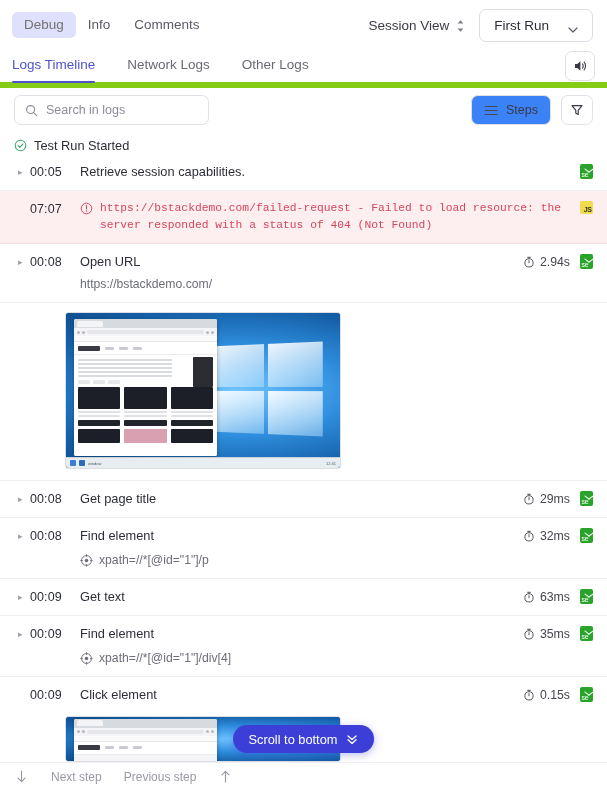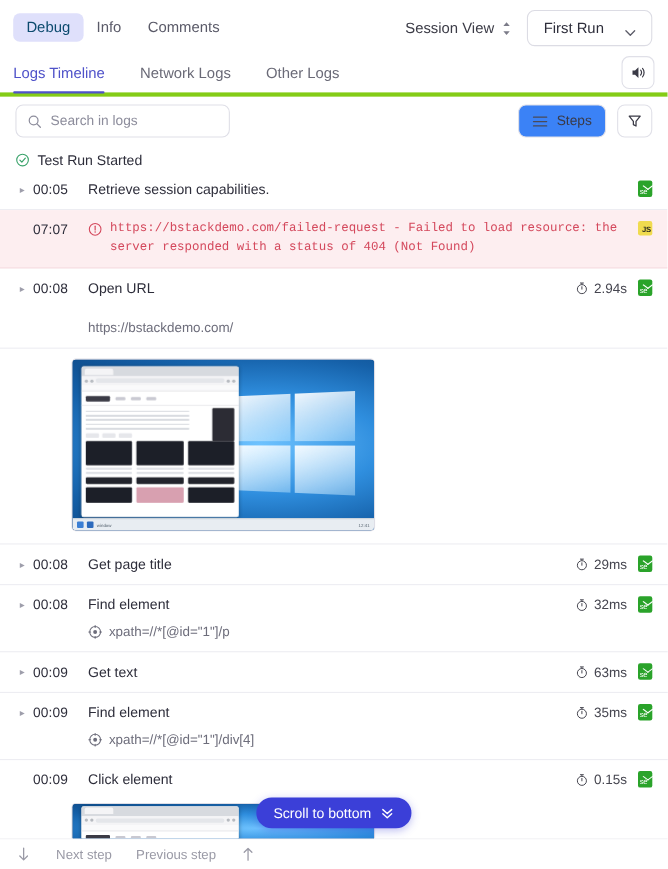--- a/index.html
+++ b/index.html
@@ -13,21 +13,21 @@
   .app { width: 607px; height: 790px; position: relative; display: flex; flex-direction: column; background:#fff; }
 
   
   .topbar {
     height: 50px; flex: 0 0 50px;
     display: flex; align-items: center;
     padding: 0 14px 0 12px;
     background: #fff;
   }
   .pill {
-    font-size: 13.5px; color: #0c4a6e;
+    font-size: 13.5px; color: #737373;
     background: #dfe0fb; border-radius: 6px;
     padding: 6px 12px; line-height: 1;
     white-space: nowrap;
   }
   .topnav-item {
     font-size: 13.5px; color: #5a5a68;
     padding: 6px 12px; line-height: 1; white-space: nowrap;
   }
   .spacer { flex: 1 1 auto; }
   .session-view {
@@ -45,21 +45,21 @@
     background: #fff; padding: 8px 14px;
     font-size: 13.5px; color: #2d2d3a; white-space: nowrap;
   }
   .caret-d { font-size: 10px; color: #5c5c68; }
 
   
   .tabbar {
     height: 38px; flex: 0 0 38px;
     display: flex; align-items: flex-end;
     padding: 0 2px 0 12px;
-    border-bottom: 4px solid #84cc16;
+    border-bottom: 6px solid #84cc16;
     position: relative;
   }
   .tab {
     font-size: 13.5px; color: #6a6a77;
     padding: 0 0 10px 0; margin-right: 32px;
     position: relative; white-space: nowrap;
   }
   .tab.active { color: #4f52c9; }
   .tab.active::after {
     content: ""; position: absolute; left: 0; right: 0; bottom: -1px;
@@ -118,21 +118,21 @@
   .ts {
     flex: 0 0 50px; font-size: 12.5px; color: #2d2d3a;
     line-height: 18px; letter-spacing: .1px;
   }
   .body { flex: 1 1 auto; min-width: 0; }
   .label { font-size: 12.8px; color: #2d2d3a; line-height: 18px; }
   .sub {
     font-size: 12.2px; color: #6d6d7b; line-height: 18px;
     margin-top: 6px; display: flex; align-items: center; gap: 6px;
   }
-  .sub.plain { margin-top: 18px; padding-left: 0; }
+  .sub.plain { margin-top: 4px; padding-left: 0; }
   .errtext {
     font-family: "Liberation Mono", monospace;
     font-size: 11.3px; color: #d4485c; line-height: 17px;
     word-break: break-word;
   }
   .errwrap { display: flex; gap: 7px; align-items: flex-start; }
   .right {
     flex: 0 0 auto; display: flex; align-items: center; gap: 10px;
     padding-left: 10px; padding-top: 1px;
   }

